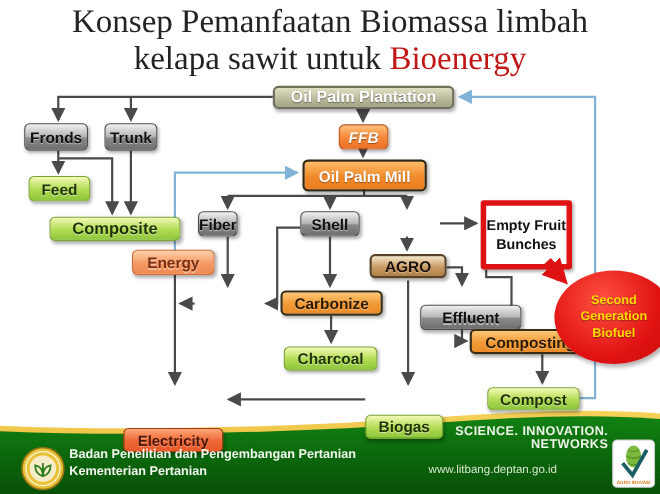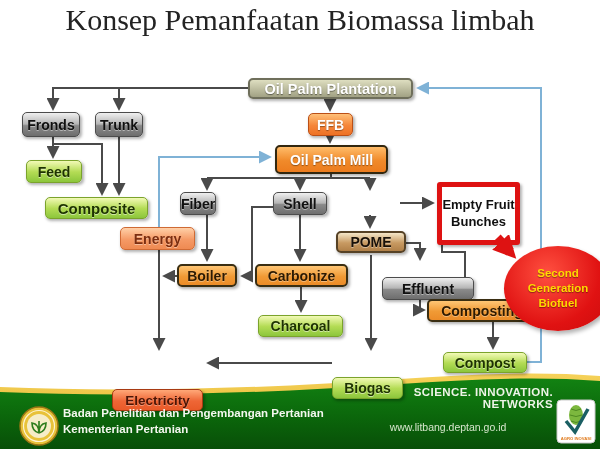--- a/index.html
+++ b/index.html
@@ -16,21 +16,21 @@
   .box{position:absolute;z-index:2;display:flex;align-items:center;justify-content:center;
        box-sizing:border-box;font-weight:bold;font-size:14px;text-align:center;
        border-radius:5px;box-shadow:1.5px 2px 3px rgba(0,0,0,.3);white-space:nowrap;}
   .gray{background:linear-gradient(#f0f0f0,#b5b5b5 48%,#8a8a8a 55%,#6e6e6e);
         border:1px solid #4c4c4c;color:#101010;text-shadow:0 1px 0 rgba(255,255,255,.45);}
   .green{background:linear-gradient(#f2fab6,#b4dc55 52%,#8cc63c);
          border:1px solid #7ba32c;color:#1e3300;text-shadow:0 1px 0 rgba(255,255,255,.5);}
   .tan{background:linear-gradient(#dedec0,#bcbc9e 55%,#a2a284);border:2px solid #6f6f5b;
        color:#ffffff;text-shadow:0 1px 1px rgba(0,0,0,.45);}
   .ffb{background:linear-gradient(#ffc078,#f5863a 55%,#ee7124);border:1.5px solid #bb4f16;
-       color:#ffffff;text-shadow:0 1px 1px rgba(0,0,0,.4);}
+       color:#ffffff;text-shadow:0 1px 1px rgba(0,0,0,.4);font-style:italic;}
   .mill{background:linear-gradient(#ffbc6a,#f08a2a 55%,#ec7c1e);border:2px solid #32270f;
         color:#ffffff;text-shadow:0 1px 1px rgba(0,0,0,.4);}
   .orange{background:linear-gradient(#ffc675,#f09a35 55%,#ec8c28);border:2px solid #3a2e12;
           color:#2e1a00;text-shadow:0 1px 0 rgba(255,255,255,.35);}
   .energy{background:linear-gradient(#ffd0a8,#f59a66 55%,#ef8a52);border:1px solid #cf6a34;
           color:#7c2e10;text-shadow:0 1px 0 rgba(255,255,255,.4);}
   .electric{background:linear-gradient(#ffa878,#ee6636 55%,#e85a28);border:1px solid #a83a12;
             color:#4c1404;text-shadow:0 1px 0 rgba(255,255,255,.35);}
   .ranut{background:linear-gradient(#f4e6c8,#c89a62 55%,#b08048);border:2px solid #564226;
          color:#181008;text-shadow:0 1px 0 rgba(255,255,255,.4);}
@@ -49,20 +49,21 @@
   .f-tag{left:343px;top:386px;width:210px;text-align:right;font-size:11.5px;letter-spacing:.4px;color:#eef4e8;}
   .f-url{left:343px;top:421px;width:210px;text-align:center;font-size:10.5px;font-weight:normal;color:#d6e6cc;}
 </style>
 </head>
 <body>
 
 <div class="slide">
 
   <div class="title">
     <div>Konsep Pemanfaatan Biomassa limbah</div>
+    <div><span>kelapa sawit untuk </span><span class="accent">Bioenergy</span></div>
   </div>
 
   <svg class="lines" viewBox="0 0 600 449">
     <defs>
       <marker id="aD" viewBox="0 0 10 10" refX="8.5" refY="5" markerWidth="6.5" markerHeight="6.5" orient="auto-start-reverse">
         <path d="M0,0 L10,5 L0,10 z" fill="#4a4a4a"></path>
       </marker>
       <marker id="aB" viewBox="0 0 10 10" refX="8.5" refY="5" markerWidth="6.5" markerHeight="6.5" orient="auto-start-reverse">
         <path d="M0,0 L10,5 L0,10 z" fill="#7fb2d6"></path>
       </marker>
@@ -109,29 +110,28 @@
       <path d="M159,228 L159,157 L270,157" marker-end="url(#aB)"></path>
 
       <path d="M527,362 L541,362 L541,88 L418,88" marker-end="url(#aB)"></path>
     </g>
   </svg>
 
   <div class="box tan" style="left:248px;top:78px;width:165px;height:21px;font-size:14.5px;">Oil Palm Plantation</div>
   <div class="box gray" style="left:22px;top:112px;width:58px;height:25px;">Fronds</div>
   <div class="box gray" style="left:95px;top:112px;width:48px;height:25px;">Trunk</div>
   <div class="box green" style="left:26px;top:160px;width:56px;height:23px;">Feed</div>
-  <div class="box green" style="left:45px;top:197px;width:103px;height:22px;font-size:15px;">Composite</div>
+  <div class="box green" style="left:45px;top:197px;width:119px;height:22px;font-size:15px;">Composite</div>
   <div class="box ffb" style="left:308px;top:113px;width:45px;height:23px;">FFB</div>
   <div class="box mill" style="left:275px;top:145px;width:113px;height:29px;">Oil Palm Mill</div>
   <div class="box gray" style="left:180px;top:192px;width:36px;height:23px;">Fiber</div>
   <div class="box gray" style="left:273px;top:192px;width:54px;height:23px;">Shell</div>
   <div class="box efb" style="left:437px;top:182px;width:83px;height:63px;">Empty Fruit Bunches</div>
   <div class="box energy" style="left:120px;top:227px;width:75px;height:23px;">Energy</div>
-  <div class="box ranut" style="left:336px;top:231px;width:70px;height:22px;">POME</div>
-  <div class="box orange" style="left:177px;top:264px;width:60px;height:23px;">Boiler</div>
+  <div class="box ranut" style="left:336px;top:231px;width:70px;height:22px;">AGRO</div>
   <div class="box orange" style="left:255px;top:264px;width:93px;height:23px;">Carbonize</div>
   <div class="box gray" style="left:382px;top:277px;width:92px;height:23px;">Effluent</div>
   <div class="box orange" style="left:427px;top:299px;width:110px;height:23px;">Composting</div>
   <div class="box green" style="left:258px;top:315px;width:85px;height:22px;">Charcoal</div>
   <div class="box electric" style="left:112px;top:353px;width:91px;height:22px;font-size:13.5px;margin-top:36px;">Electricity</div>
   <div class="box green" style="left:332px;top:353px;width:71px;height:22px;margin-top:24px;">Biogas</div>
   <div class="box green" style="left:443px;top:352px;width:84px;height:21px;">Compost</div>
 
   <div class="ellipse" style="left:504px;top:246px;width:92px;height:85px;padding:0 8px;">Second Generation Biofuel</div>
 

